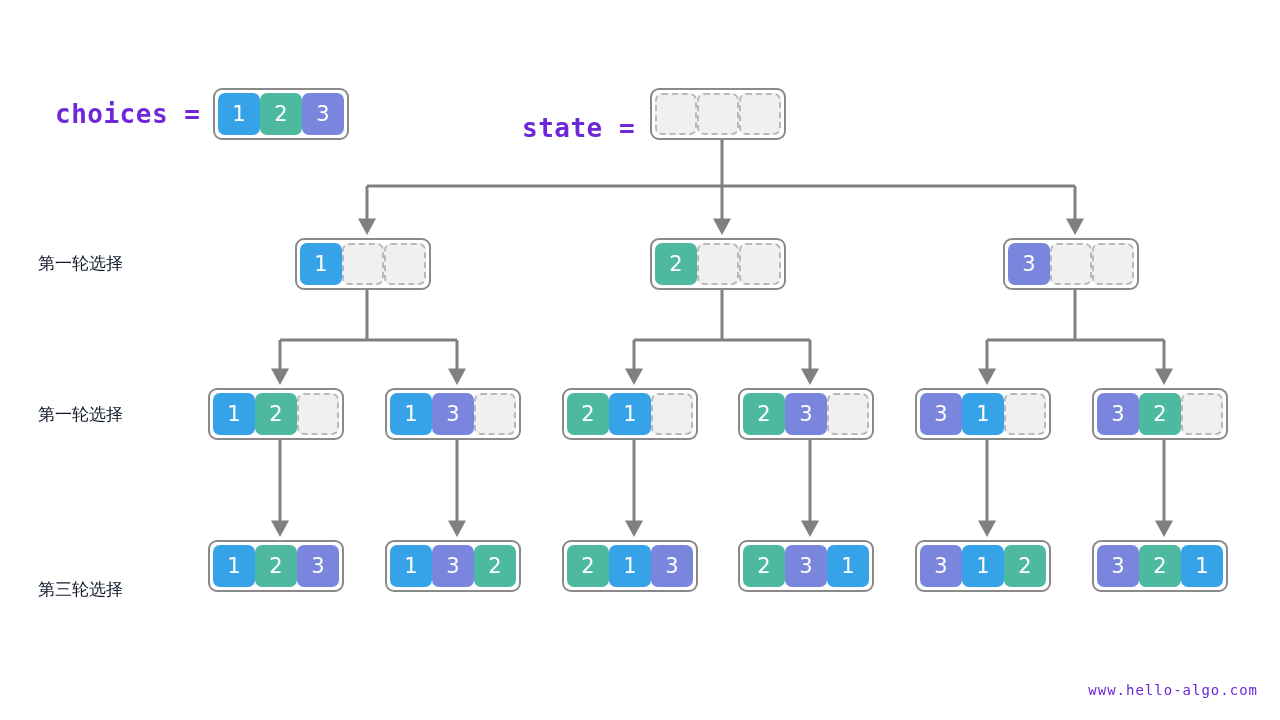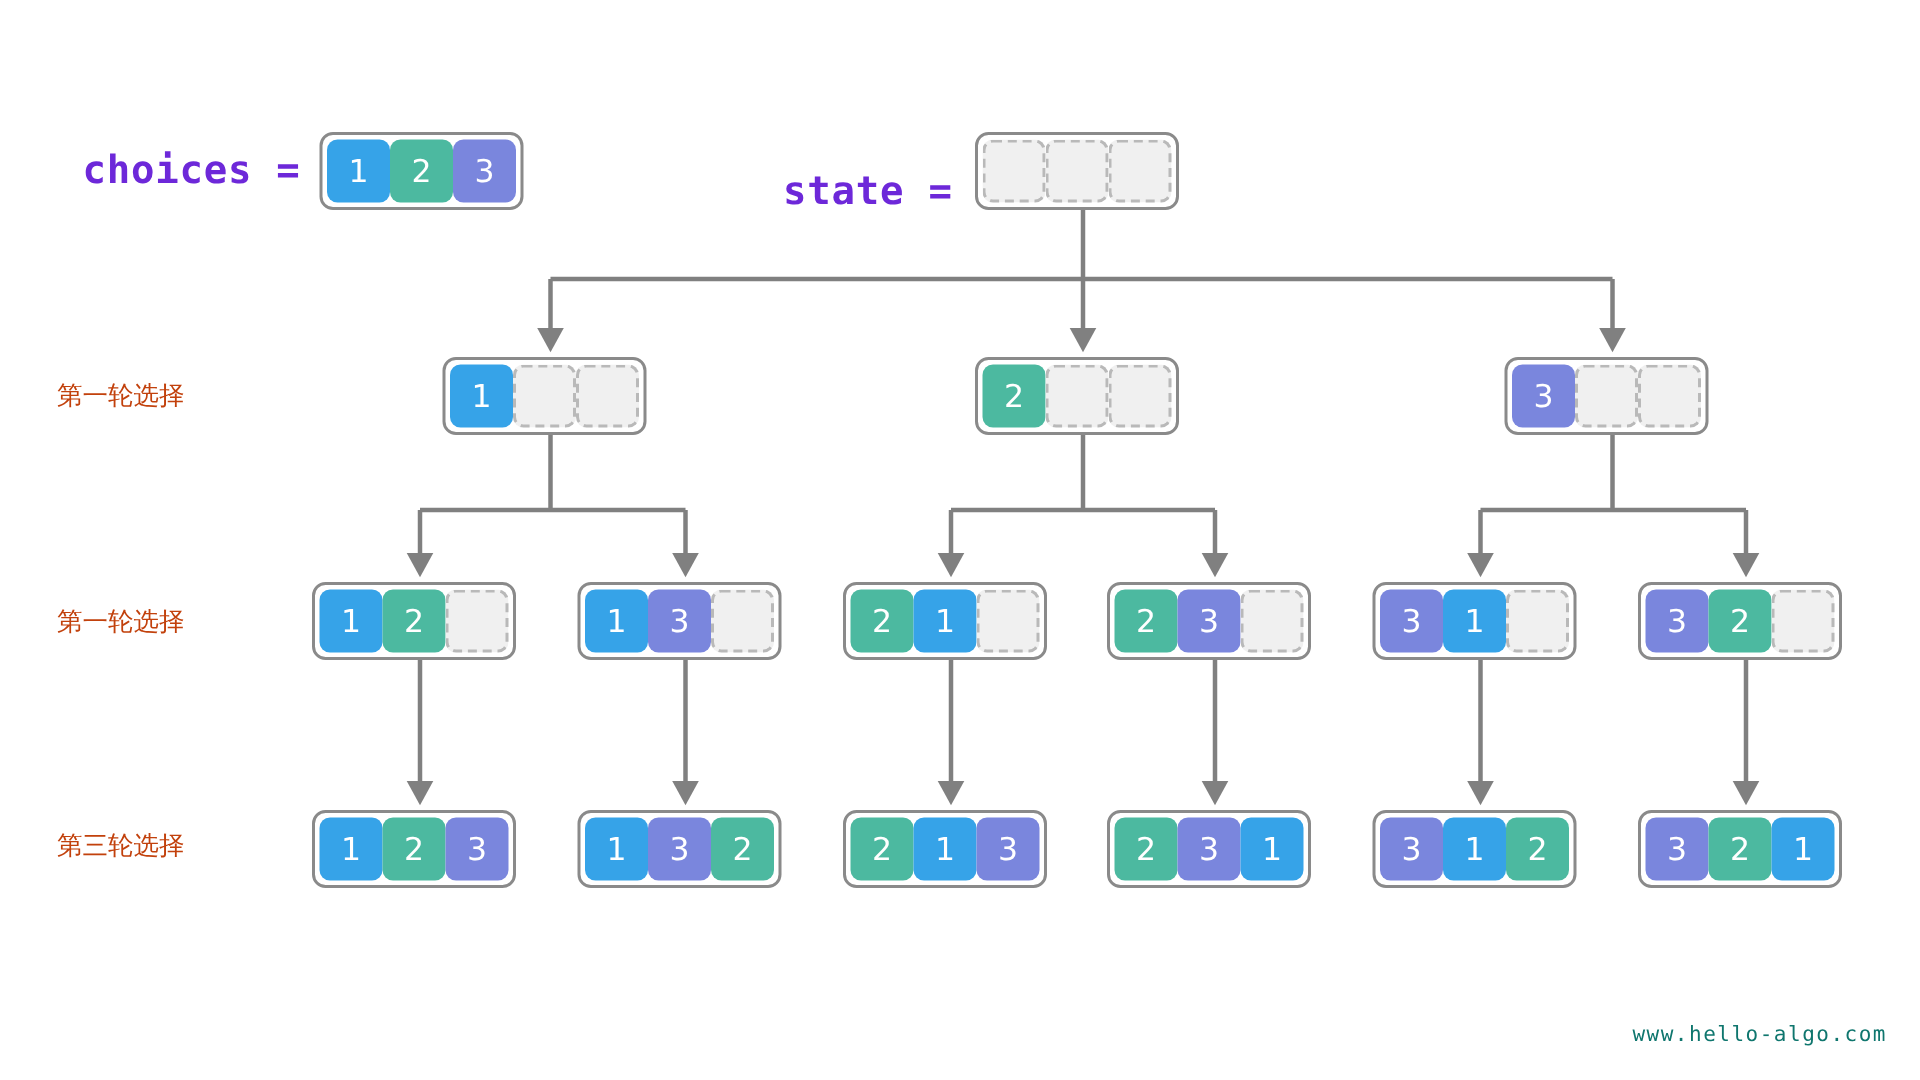--- a/index.html
+++ b/index.html
@@ -36,21 +36,21 @@
     font-weight: bold;
     font-size: 26px;
     color: #6d28d9;
     letter-spacing: 0.5px;
     white-space: nowrap;
   }
   
   .row-label {
     position: absolute;
     font-size: 17px;
-    color: #c2410c;
+    color: #0f172a;
     white-space: nowrap;
   }
   
   .arr {
     position: absolute;
     display: flex;
     flex-direction: row;
     align-items: center;
     box-sizing: border-box;
     border: 2px solid #8a8a8a;
@@ -78,21 +78,21 @@
     border: 2px dashed #b9b9b9;
     color: transparent;
   }
   
   #watermark {
     position: absolute;
     right: 22px;
     bottom: 22px;
     font-family: "DejaVu Sans Mono", "Liberation Mono", monospace;
     font-size: 14px;
-    color: #0f766e;
+    color: #6d28d9;
     letter-spacing: 1px;
     white-space: nowrap;
   }
 </style>
 </head>
 <body>
 
 <div id="stage">
 
   <svg id="wires" viewBox="0 0 1280 720" xmlns="http://www.w3.org/2000/svg">
@@ -143,21 +143,21 @@
 
   <div class="hdr-label" style="left:522px; top:113px;">state =</div>
   <div class="arr" id="state-array" style="left:650px; top:88px;">
       <div class="cell empty"></div>
       <div class="cell empty"></div>
       <div class="cell empty"></div>
     </div>
 
   <div class="row-label" style="left:38px; top:252px;">第一轮选择</div>
   <div class="row-label" style="left:38px; top:403px;">第一轮选择</div>
-  <div class="row-label" style="left:38px; top:552px;">第三轮选择</div>
+  <div class="row-label" style="left:38px; top:578px;">第三轮选择</div>
 
   <div class="arr" style="left:295px; top:238px;">
       <div class="cell c1">1</div>
       <div class="cell empty"></div>
       <div class="cell empty"></div>
     </div>
   <div class="arr" style="left:650px; top:238px;">
       <div class="cell c2">2</div>
       <div class="cell empty"></div>
       <div class="cell empty"></div>

